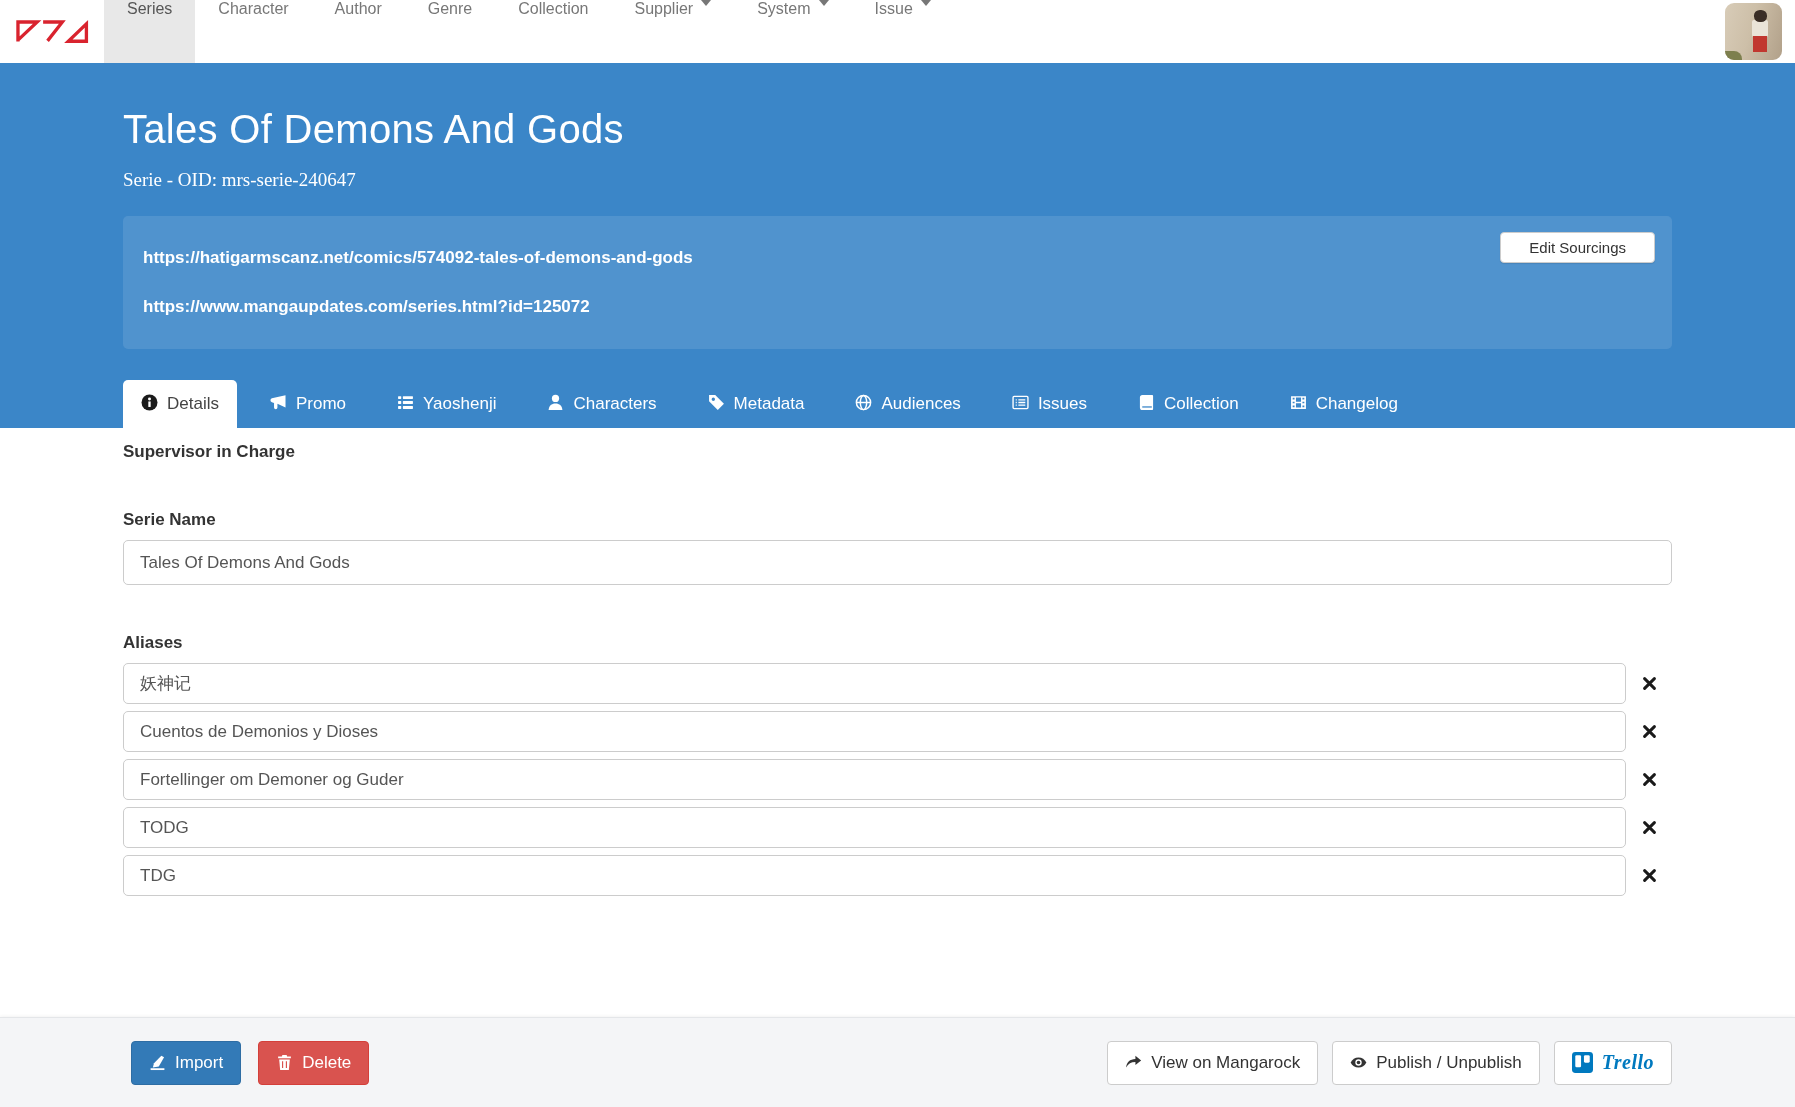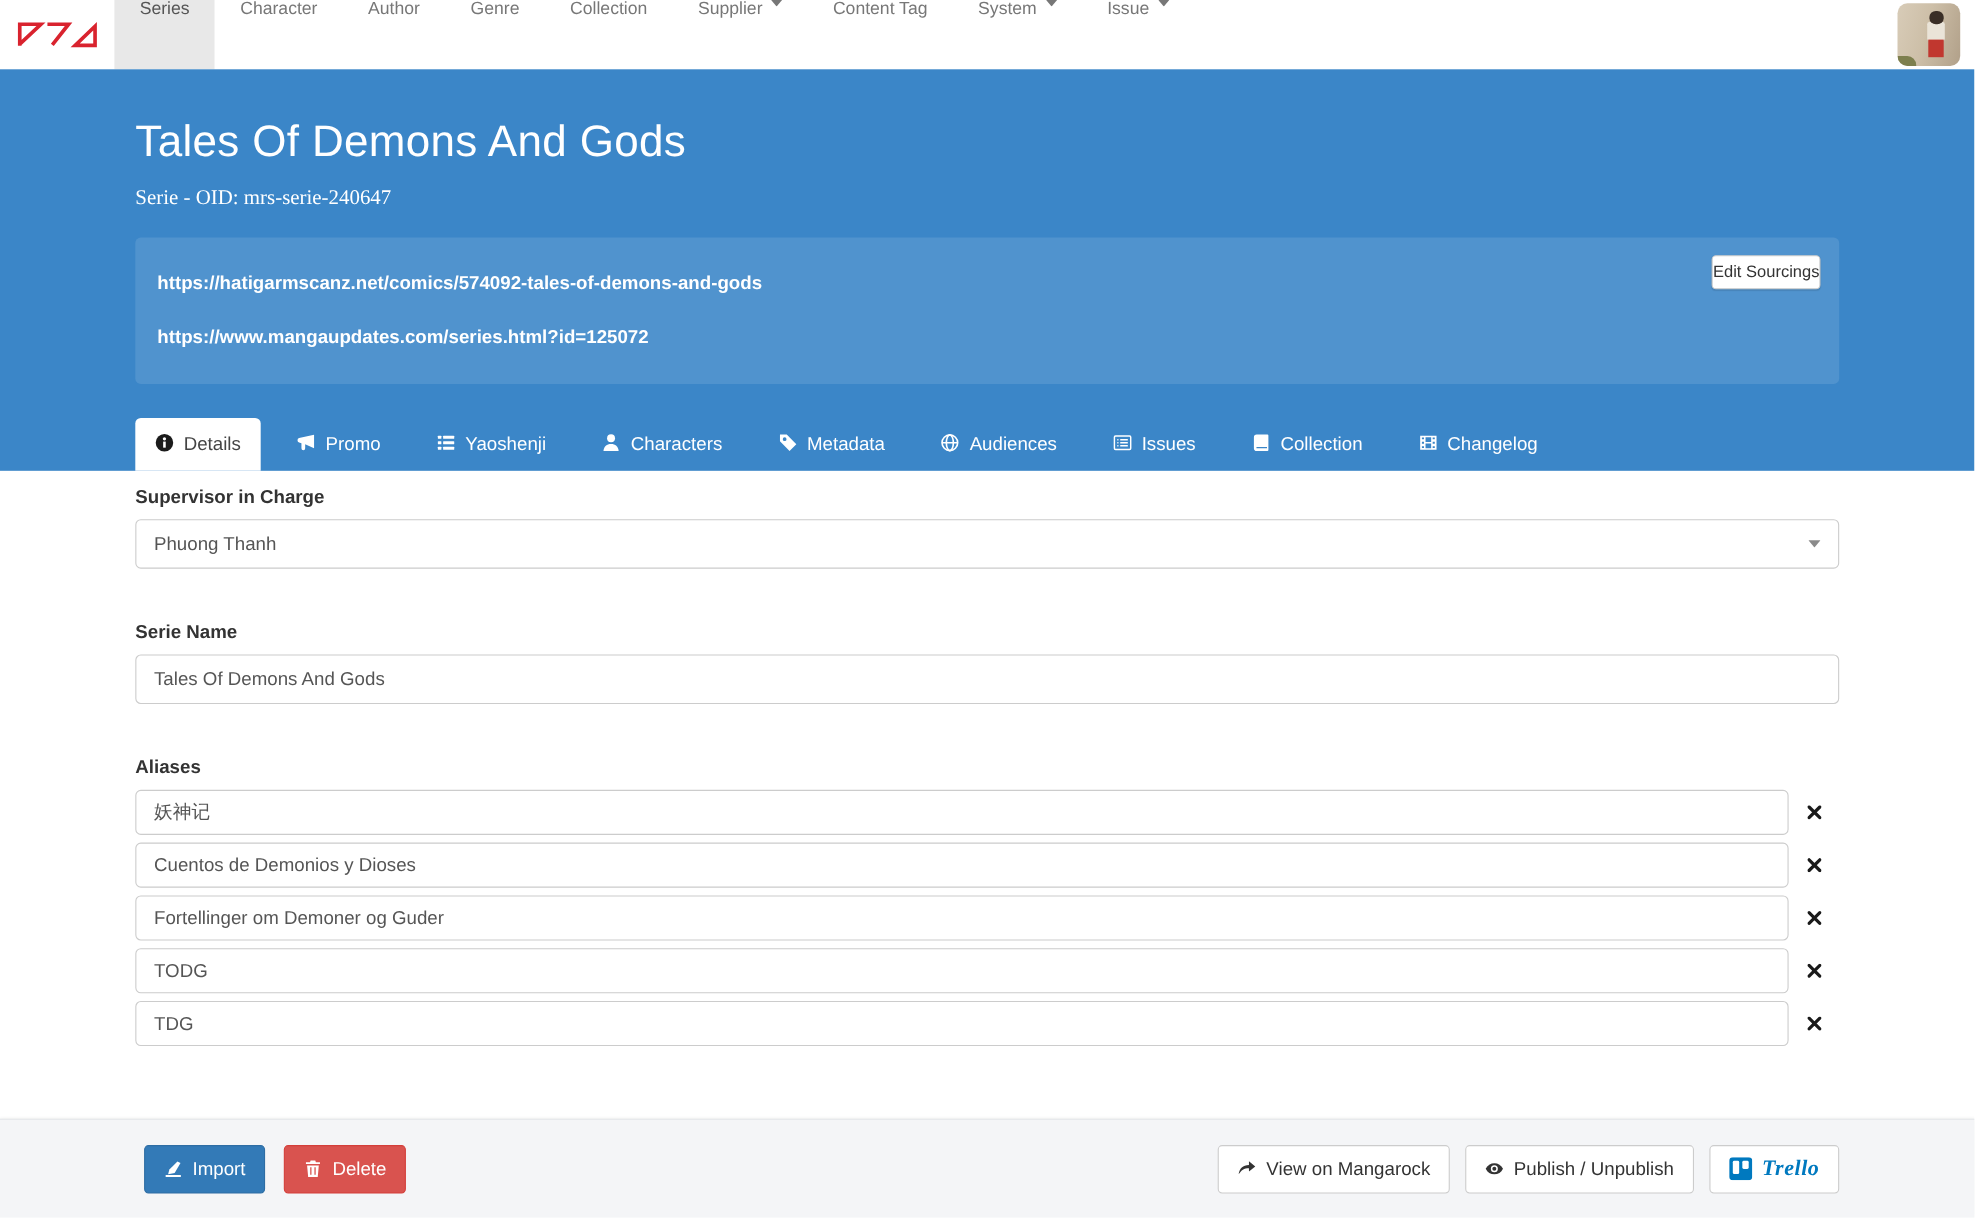--- a/index.html
+++ b/index.html
@@ -28,21 +28,21 @@
   .av-shorts{position:absolute;left:28px;top:33px;width:14px;height:16px;background:#c1372f;}
   .av-grass{position:absolute;left:0;bottom:0;width:17px;height:9px;background:#7d7f4e;border-radius:0 8px 0 0;}
   
   .hero{background:var(--blue);height:365px;padding:0 123px;position:relative;box-sizing:border-box;}
   .hero h1{margin:0;padding-top:44px;font-size:40px;font-weight:500;color:#fff;letter-spacing:.3px;}
   .subtitle{font-family:"Liberation Serif",serif;color:#fff;font-size:19px;margin-top:17px;}
   .sourcings{margin-top:25px;background:rgba(255,255,255,.11);border-radius:5px;padding:32px 20px;position:relative;}
   .src-link{display:block;color:#fff;font-weight:bold;font-size:17px;text-decoration:none;cursor:pointer;}
   .src-link + .src-link{margin-top:29px;}
   .edit-btn{position:absolute;top:16px;right:17px;background:#fff;border:1px solid #ccc;border-radius:4px;
-    font-size:15px;color:#333;padding:6px 0;font-family:inherit;cursor:pointer;box-shadow:0 1px 1px rgba(0,0,0,.1);}
+    font-size:15px;color:#333;padding:6px 28px;font-family:inherit;cursor:pointer;box-shadow:0 1px 1px rgba(0,0,0,.1);}
   
   .tabs{position:absolute;left:123px;bottom:0;display:flex;gap:15px;}
   .tab{display:flex;gap:9px;padding:14px 18px;color:#fff;font-size:17px;
     text-decoration:none;border-radius:5px 5px 0 0;cursor:pointer;white-space:nowrap;}
   .tab.active{background:#fff;color:#444;}
   .tab-icon{display:flex;}
   .tab-icon svg{width:17px;height:17px;display:block;}
   .tab.active .tab-icon{color:#1b1b1b;}
   
   .content{padding:14px 123px 0;box-sizing:border-box;}
@@ -106,23 +106,20 @@
       </a>
       <a class="nav-item">
         <span>Supplier</span>
         <span class="nav-caret">
           <svg viewBox="0 0 10 6">
             <path fill="currentColor" d="M0 0h10L5 6z"></path>
           </svg>
         </span>
       </a>
       <a class="nav-item">
-        <span>Content Tag</span>
-      </a>
-      <a class="nav-item">
         <span>System</span>
         <span class="nav-caret">
           <svg viewBox="0 0 10 6">
             <path fill="currentColor" d="M0 0h10L5 6z"></path>
           </svg>
         </span>
       </a>
       <a class="nav-item">
         <span>Issue</span>
         <span class="nav-caret">
@@ -232,28 +229,20 @@
           </svg>
         </span>
         <span>Changelog</span>
       </a>
     </div>
 </section>
 
 <main class="content">
   <div class="field">
     <label>Supervisor in Charge</label>
-    <div class="select-box">
-      <span>Phuong Thanh</span>
-      <span class="caret-wrap">
-        <svg viewBox="0 0 10 6">
-            <path fill="currentColor" d="M0 0h10L5 6z"></path>
-          </svg>
-      </span>
-    </div>
   </div>
 
   <div class="field">
     <label>Serie Name</label>
     <input class="text-input" value="Tales Of Demons And Gods" style="">
   </div>
 
   <div class="field field-aliases">
     <label>Aliases</label>
     <div class="alias-list">

